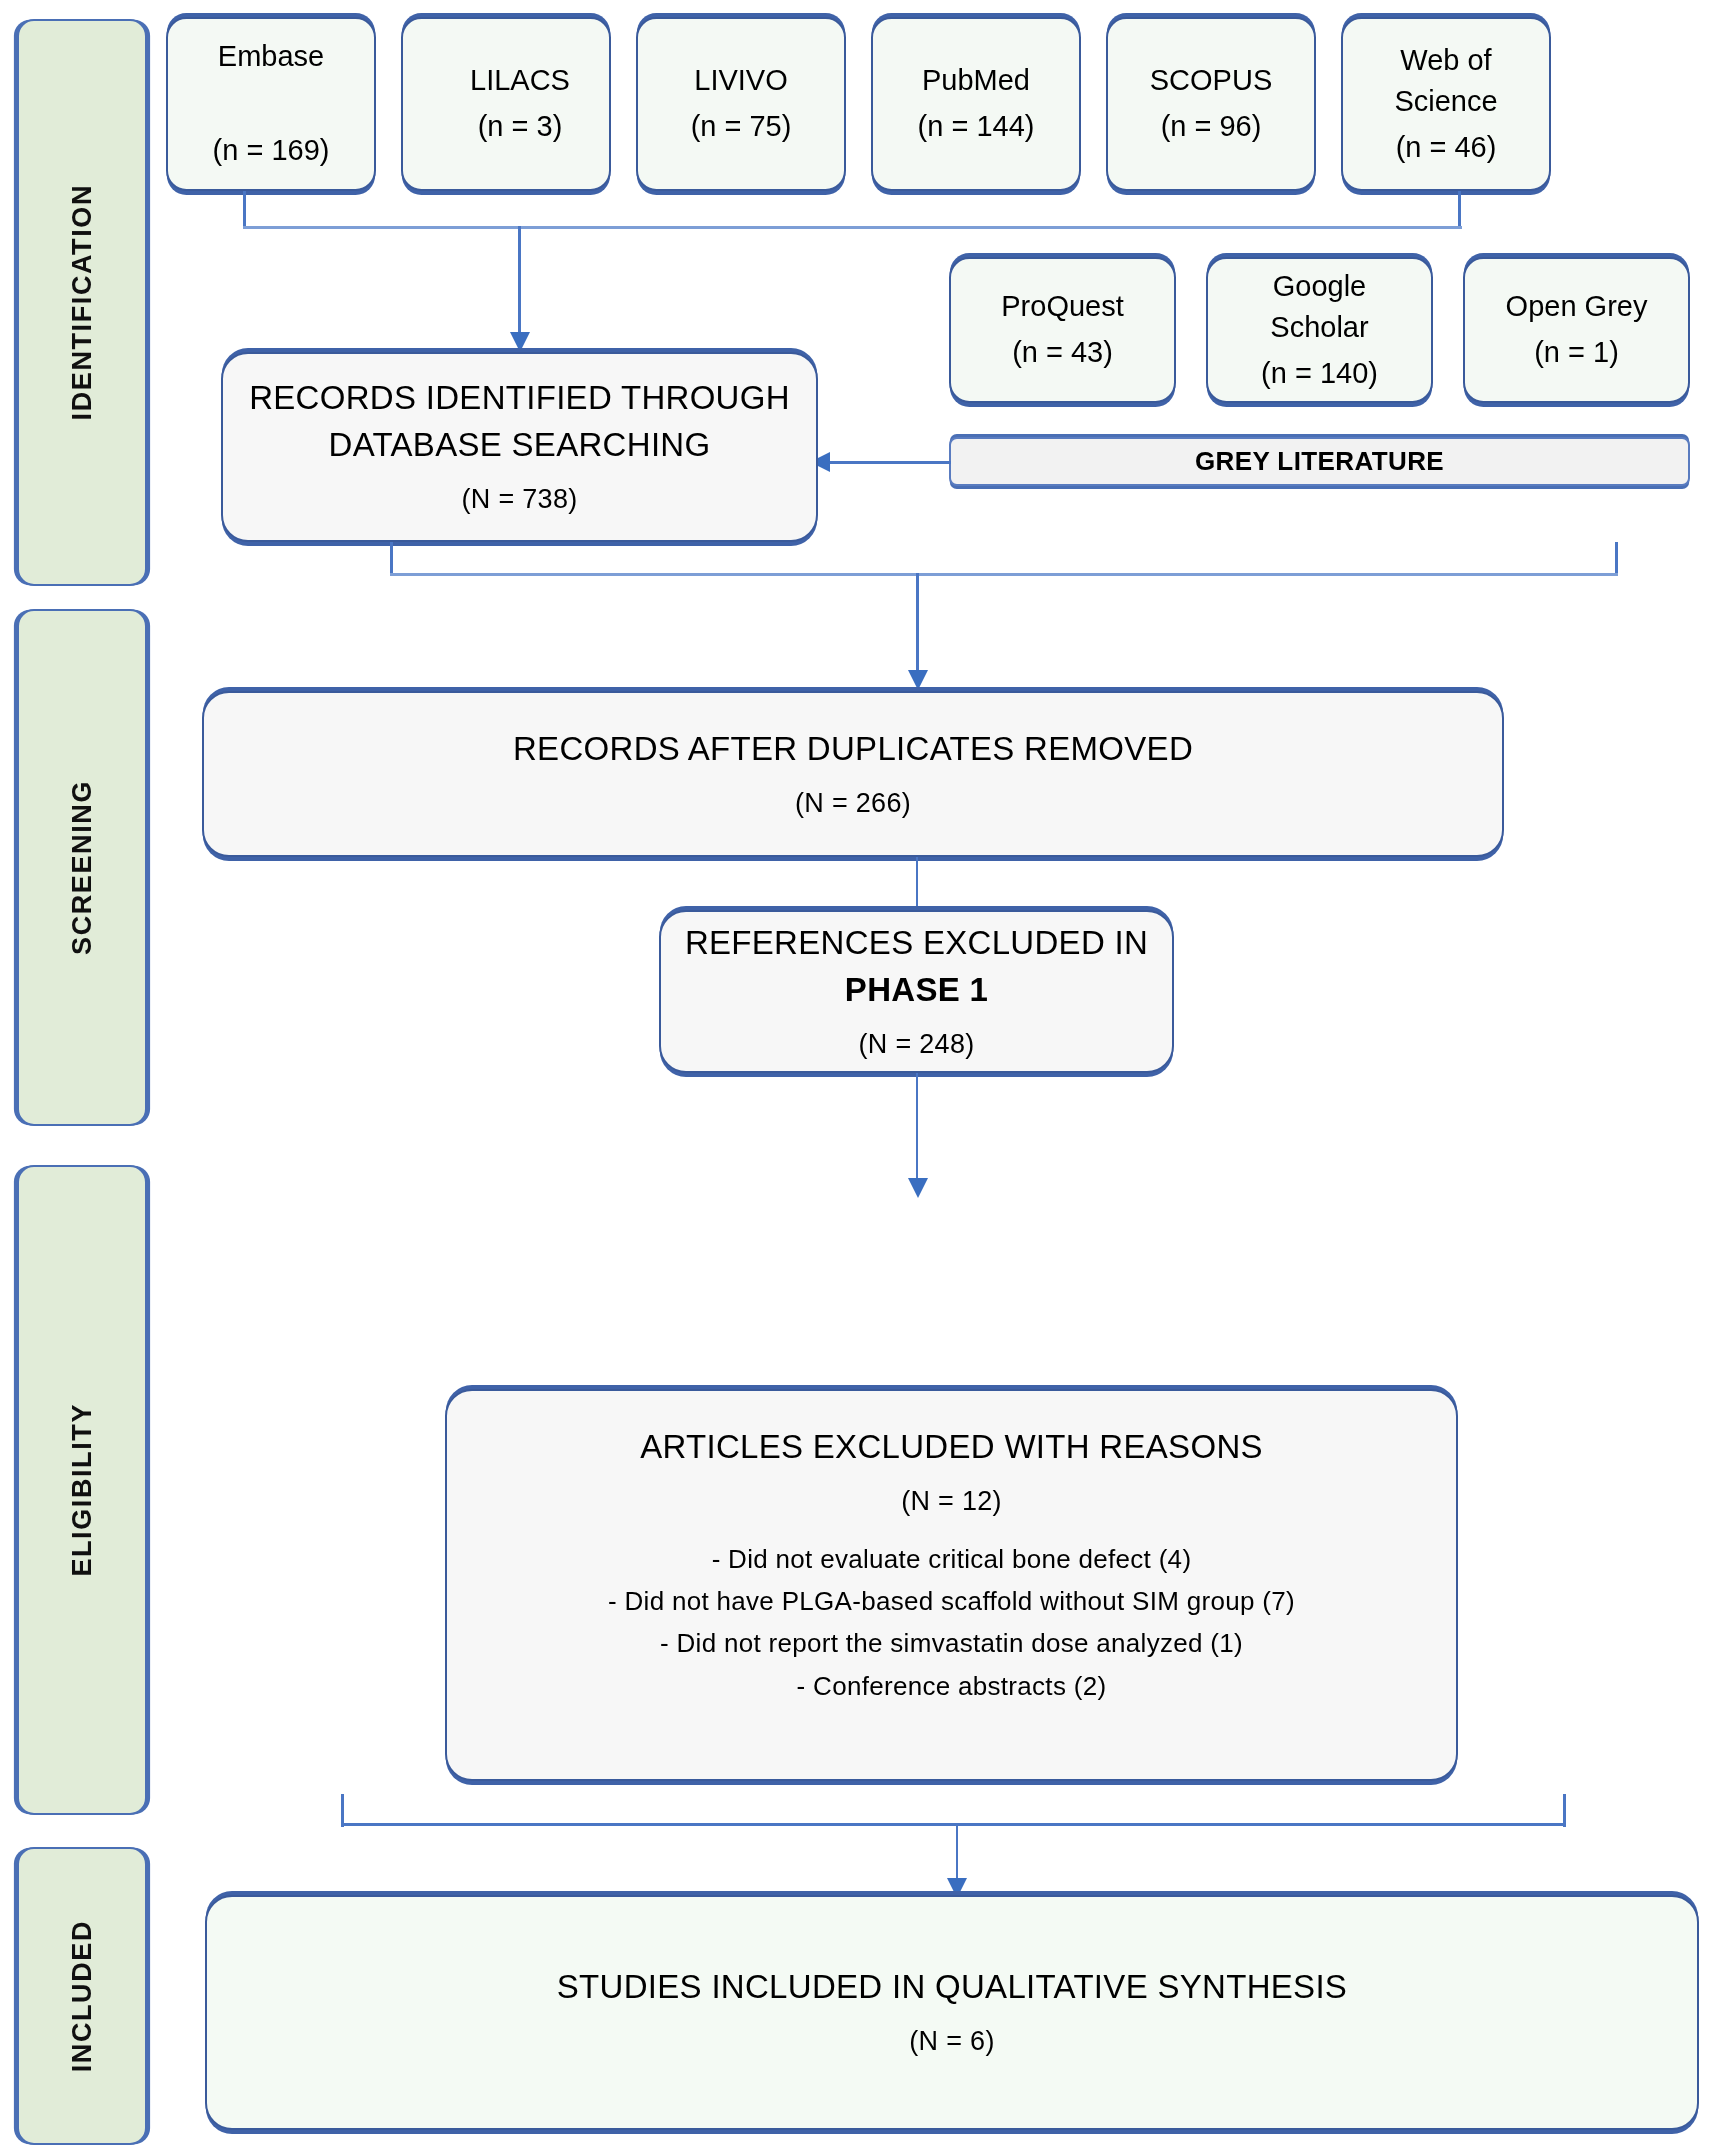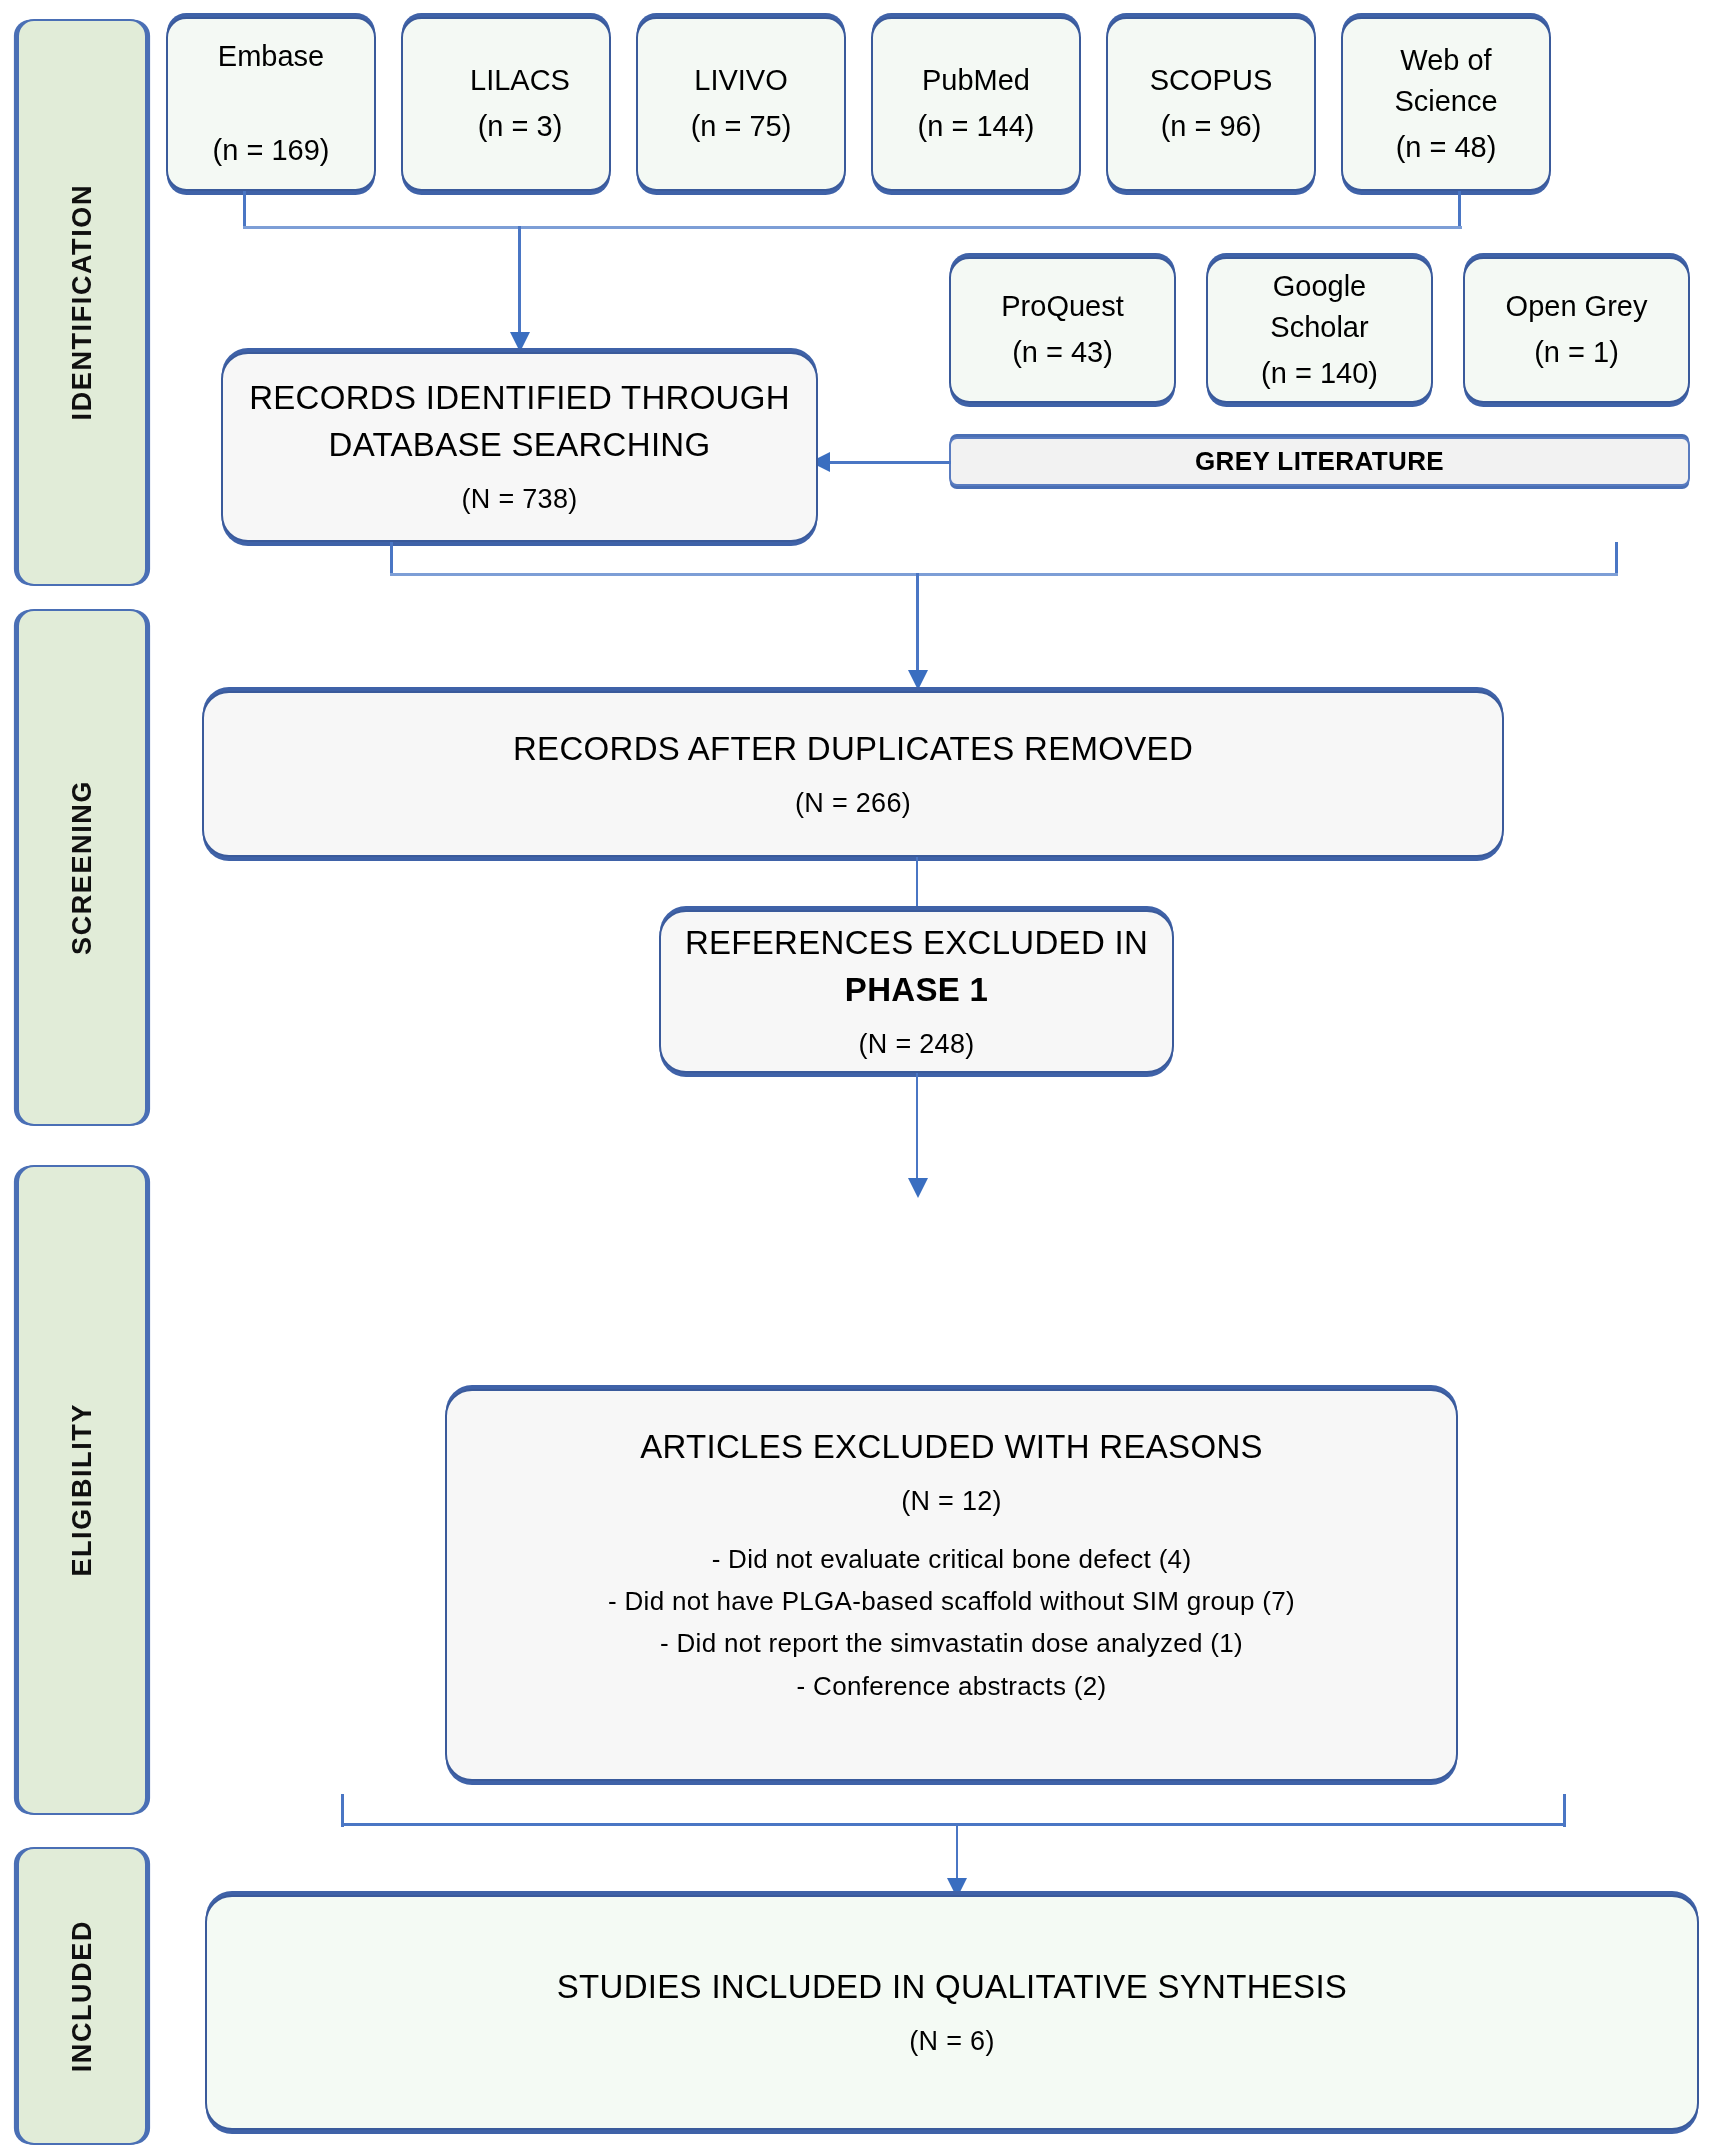--- a/index.html
+++ b/index.html
@@ -172,21 +172,21 @@
   </div>
 
   <div class="node src" style="left:1106px; top:17px; width:210px; height:174px;">
     <span class="line1">SCOPUS</span>
     <span class="count-line">(n = 96)</span>
   </div>
 
   <div class="node src" style="left:1341px; top:17px; width:210px; height:174px;">
     <span class="line1">Web of</span>
     <span class="line1">Science</span>
-    <span class="count-line">(n = 48)</span>
+    <span class="count-line">(n = 46)</span>
   </div>
 
   <div class="vline" style="left:243px; top:191px; width:3.1px; height:36px;"></div>
   <div class="vline" style="left:1458px; top:191px; width:3.1px; height:36px;"></div>
   <div class="hline" style="left:243px; top:226px; width:1219px; height:3.1px;"></div>
   <div class="vline" style="left:518px; top:226px; width:3.1px; height:110px;"></div>
   <div class="arrow-down" style="left:510px; top:332px;"></div>
 
   <div class="node src" style="left:949px; top:257px; width:227px; height:146px;">
     <span class="line1">ProQuest</span>

